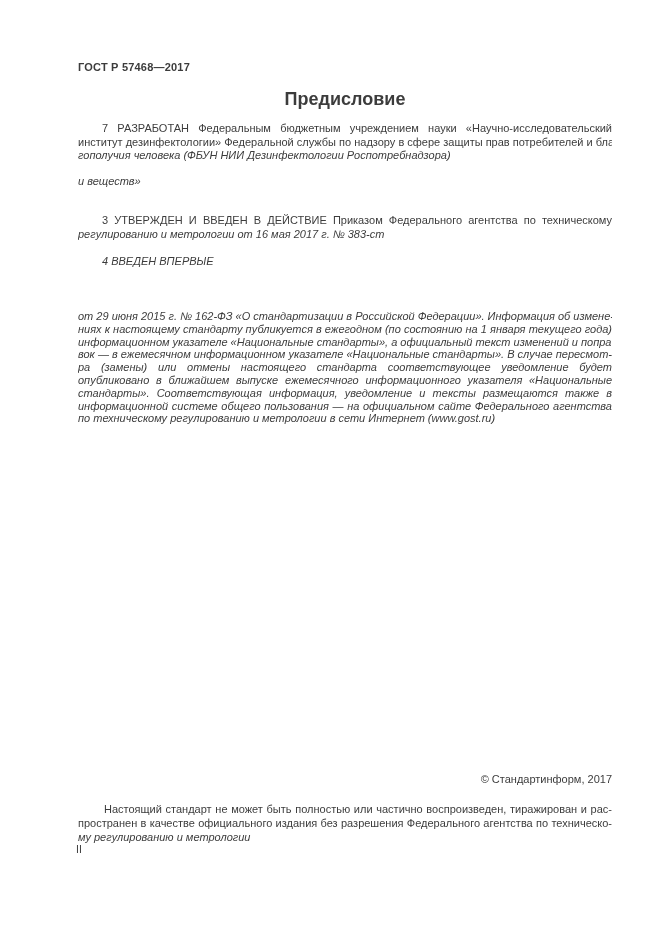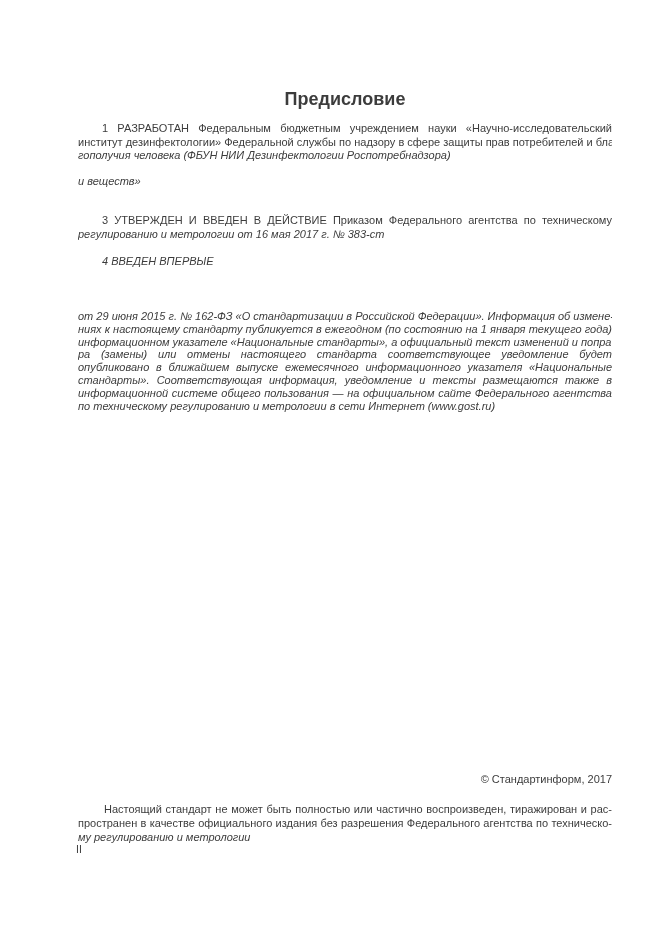--- a/index.html
+++ b/index.html
@@ -69,25 +69,26 @@
     top: 843px;
     left: 76px;
     font-size: 10.5px;
   }
 </style>
 </head>
 <body>
 
 <div class="page">
 
+  <div class="abs col doc-code">ГОСТ Р 57468—2017</div>
 
   <div class="abs page-title">Предисловие</div>
 
   <div id="para-1" class="abs col para indent">
-      <div class="line first">1  РАЗРАБОТАН  Федеральным  бюджетным  учреждением  науки  «Научно-исследовательский</div>
+      <div class="line first">7  РАЗРАБОТАН  Федеральным  бюджетным  учреждением  науки  «Научно-исследовательский</div>
       <div class="line">институт дезинфектологии» Федеральной службы по надзору в сфере защиты прав потребителей и бла-</div>
       <div class="line last">гополучия человека (ФБУН НИИ Дезинфектологии Роспотребнадзора)</div>
     </div>
 
   <div id="para-2" class="abs col para indent">
       <div class="line last">и веществ»</div>
     </div>
 
   <div id="para-3" class="abs col para indent">
       <div class="line first">3  УТВЕРЖДЕН  И  ВВЕДЕН  В  ДЕЙСТВИЕ  Приказом Федерального агентства по техническому</div>
@@ -95,20 +96,21 @@
     </div>
 
   <div id="para-4" class="abs col para indent">
       <div class="line first last">4  ВВЕДЕН ВПЕРВЫЕ</div>
     </div>
 
   <div class="abs col legal-note indent">
       <div class="line">от 29 июня 2015 г. № 162-ФЗ «О стандартизации в Российской Федерации». Информация об измене-</div>
       <div class="line">ниях к настоящему стандарту публикуется в ежегодном (по состоянию на 1 января текущего года)</div>
       <div class="line">информационном указателе «Национальные стандарты», а официальный текст изменений и попра-</div>
+      <div class="line">вок — в ежемесячном информационном указателе «Национальные стандарты». В случае пересмот-</div>
       <div class="line">ра  (замены)  или  отмены  настоящего  стандарта  соответствующее  уведомление  будет</div>
       <div class="line">опубликовано в ближайшем выпуске ежемесячного информационного указателя «Национальные</div>
       <div class="line">стандарты».  Соответствующая  информация,  уведомление  и  тексты  размещаются  также  в</div>
       <div class="line">информационной системе общего пользования — на официальном сайте Федерального агентства</div>
       <div class="line last">по техническому регулированию и метрологии в сети Интернет (www.gost.ru)</div>
     </div>
 
   <div class="abs col copyright">©  Стандартинформ, 2017</div>
 
   <div class="abs col repro-notice indent-lg">

